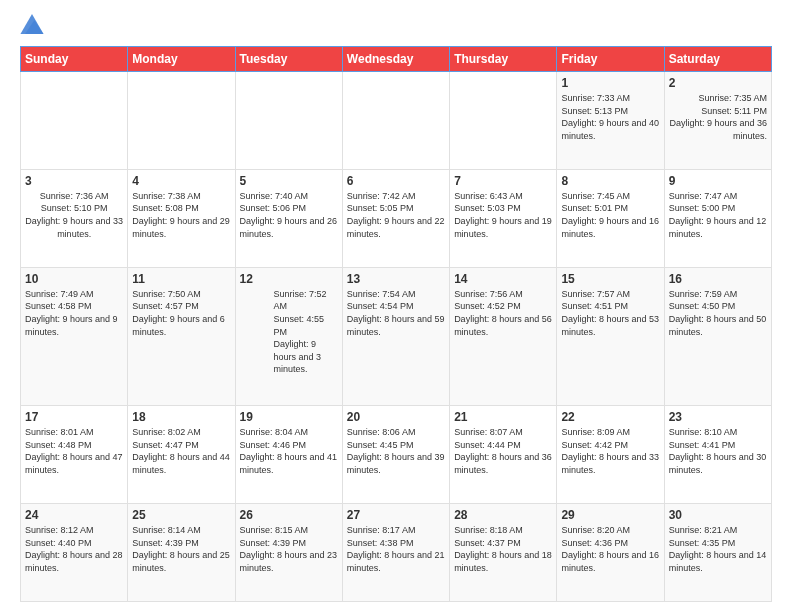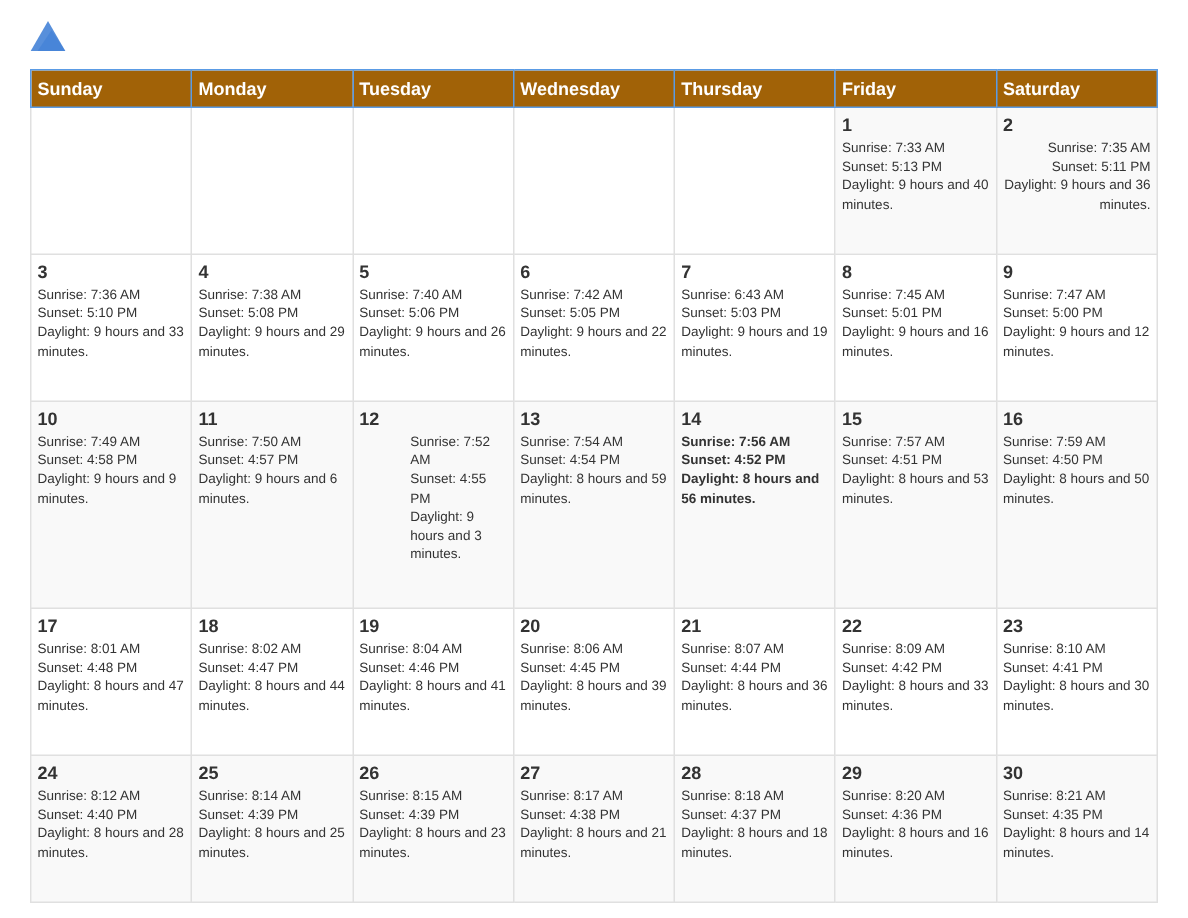--- a/index.html
+++ b/index.html
@@ -61,21 +61,21 @@
       font-size: 14px;
       color: #555;
     }
     .calendar {
       flex: 1;
       border-collapse: collapse;
       width: 100%;
       table-layout: fixed;
     }
     .calendar thead tr {
-      background: #a16207;
+      background: #ef4444;
     }
     .calendar thead th {
       color: #fff;
       font-size: 12px;
       font-weight: bold;
       padding: 5px 4px;
       text-align: left;
       border: 1px solid #5a9be5;
     }
     .calendar tbody tr {
@@ -157,21 +157,21 @@
           <td>
             <span class="day-number">2</span>
             <div class="day-info" style="white-space: pre-line; text-align: right;">Sunrise: 7:35 AM
 Sunset: 5:11 PM
 Daylight: 9 hours and 36 minutes.</div>
           </td>
         </tr>
         <tr>
           <td>
             <span class="day-number">3</span>
-            <div class="day-info" style="white-space: pre-line;">Sunrise: 7:36 AM
+            <div class="day-info" style="white-space: pre-line; text-align: center;">Sunrise: 7:36 AM
 Sunset: 5:10 PM
 Daylight: 9 hours and 33 minutes.</div>
           </td>
           <td>
             <span class="day-number">4</span>
             <div class="day-info" style="white-space: pre-line;">Sunrise: 7:38 AM
 Sunset: 5:08 PM
 Daylight: 9 hours and 29 minutes.</div>
           </td>
           <td>
@@ -225,21 +225,21 @@
 Daylight: 9 hours and 3 minutes.</div>
           </td>
           <td>
             <span class="day-number">13</span>
             <div class="day-info" style="white-space: pre-line;">Sunrise: 7:54 AM
 Sunset: 4:54 PM
 Daylight: 8 hours and 59 minutes.</div>
           </td>
           <td>
             <span class="day-number">14</span>
-            <div class="day-info" style="white-space: pre-line; font-weight: bold;">Sunrise: 7:56 AM
+            <div class="day-info" style="white-space: pre-line;">Sunrise: 7:56 AM
 Sunset: 4:52 PM
 Daylight: 8 hours and 56 minutes.</div>
           </td>
           <td>
             <span class="day-number">15</span>
             <div class="day-info" style="white-space: pre-line;">Sunrise: 7:57 AM
 Sunset: 4:51 PM
 Daylight: 8 hours and 53 minutes.</div>
           </td>
           <td>

